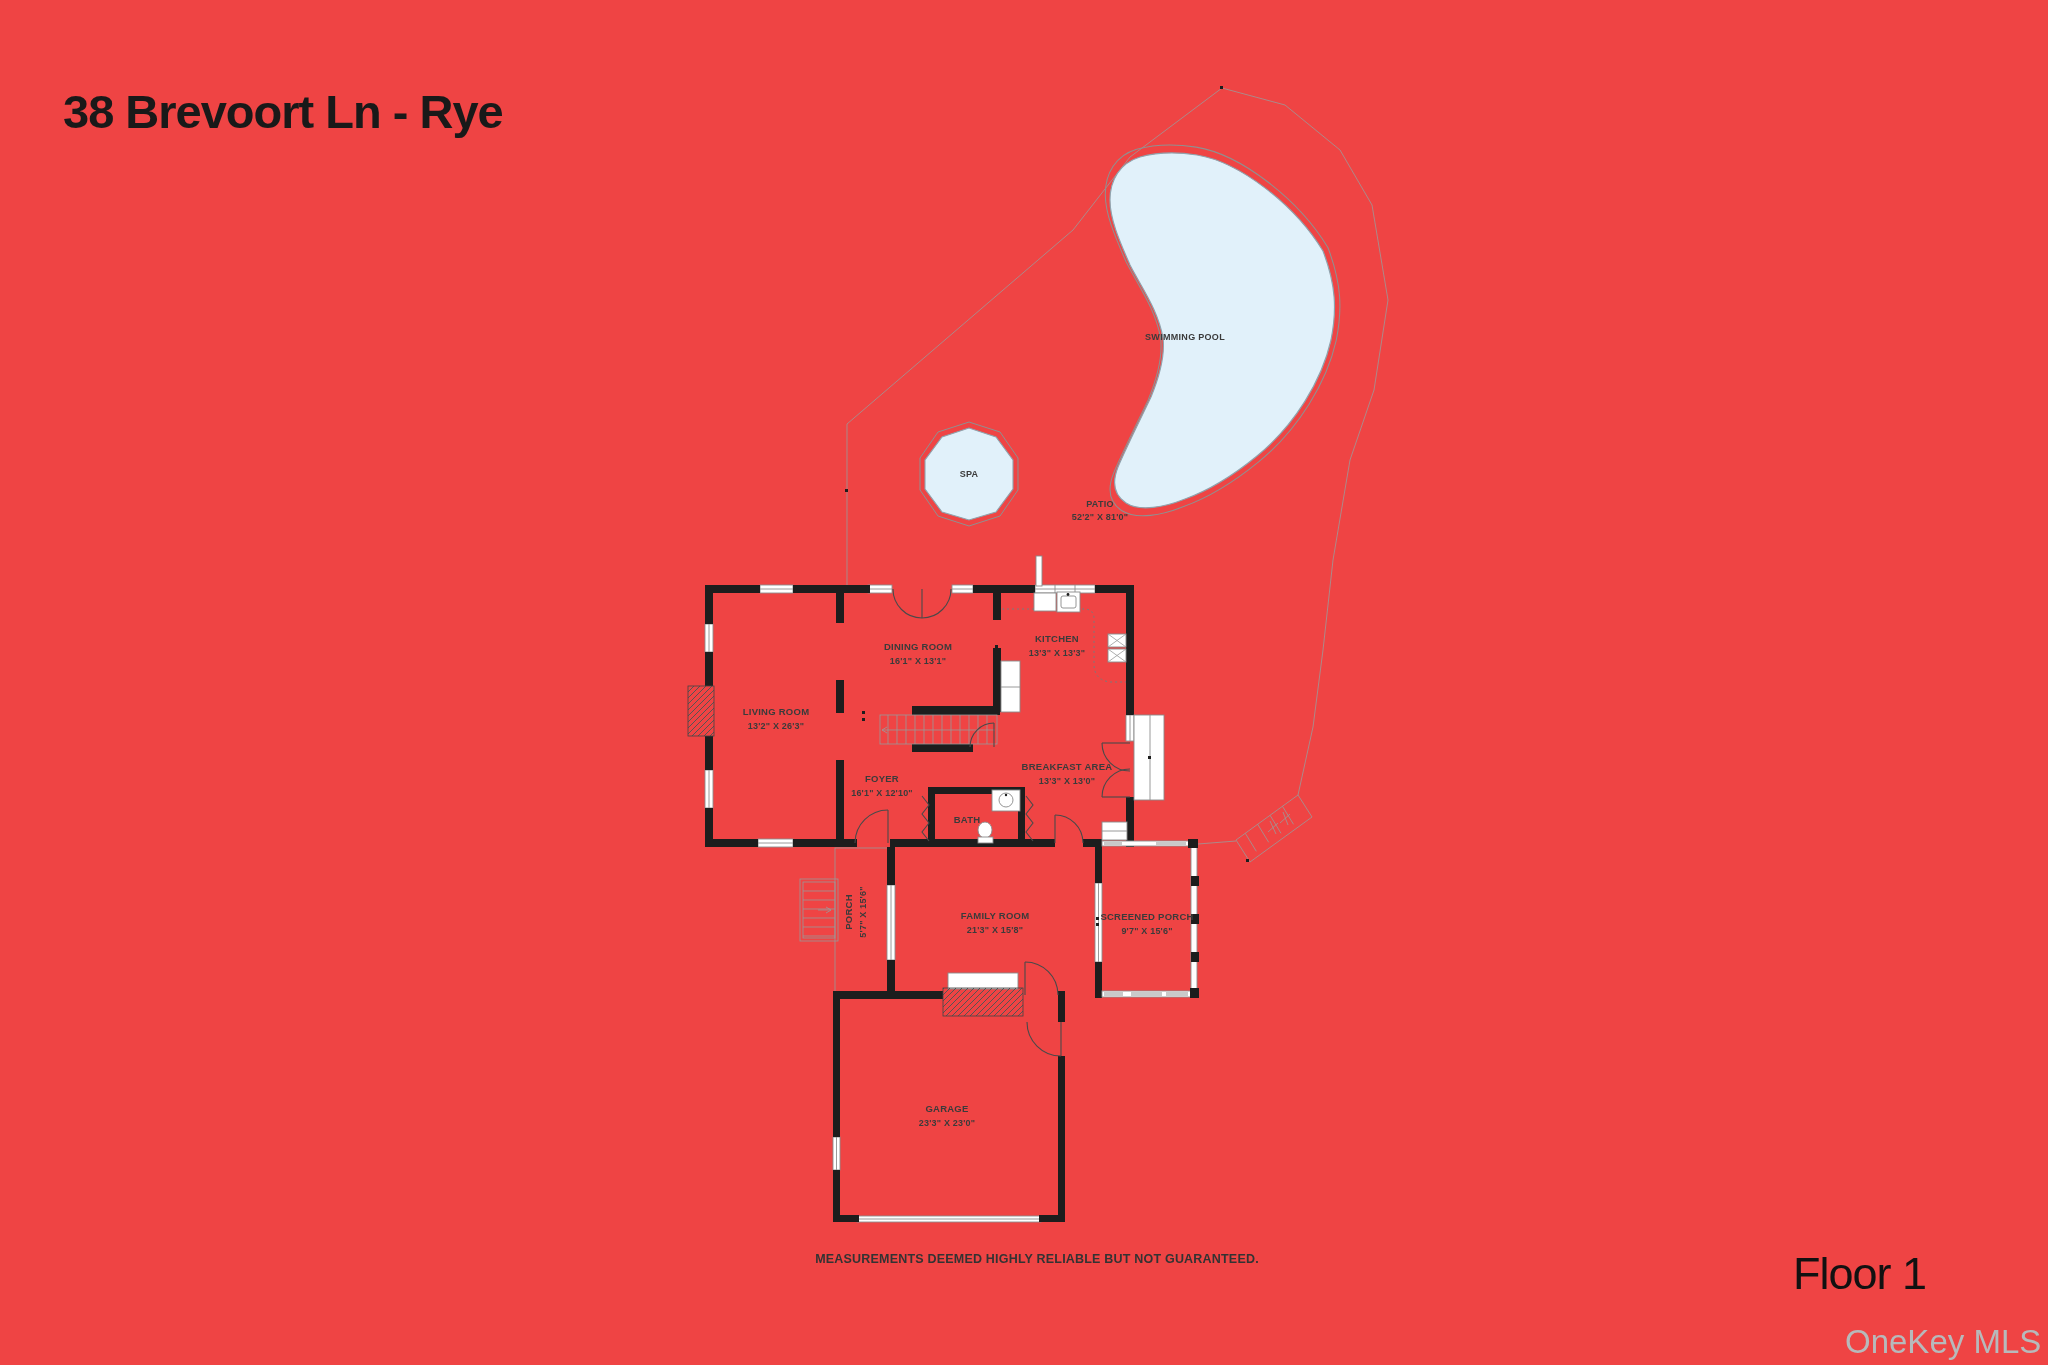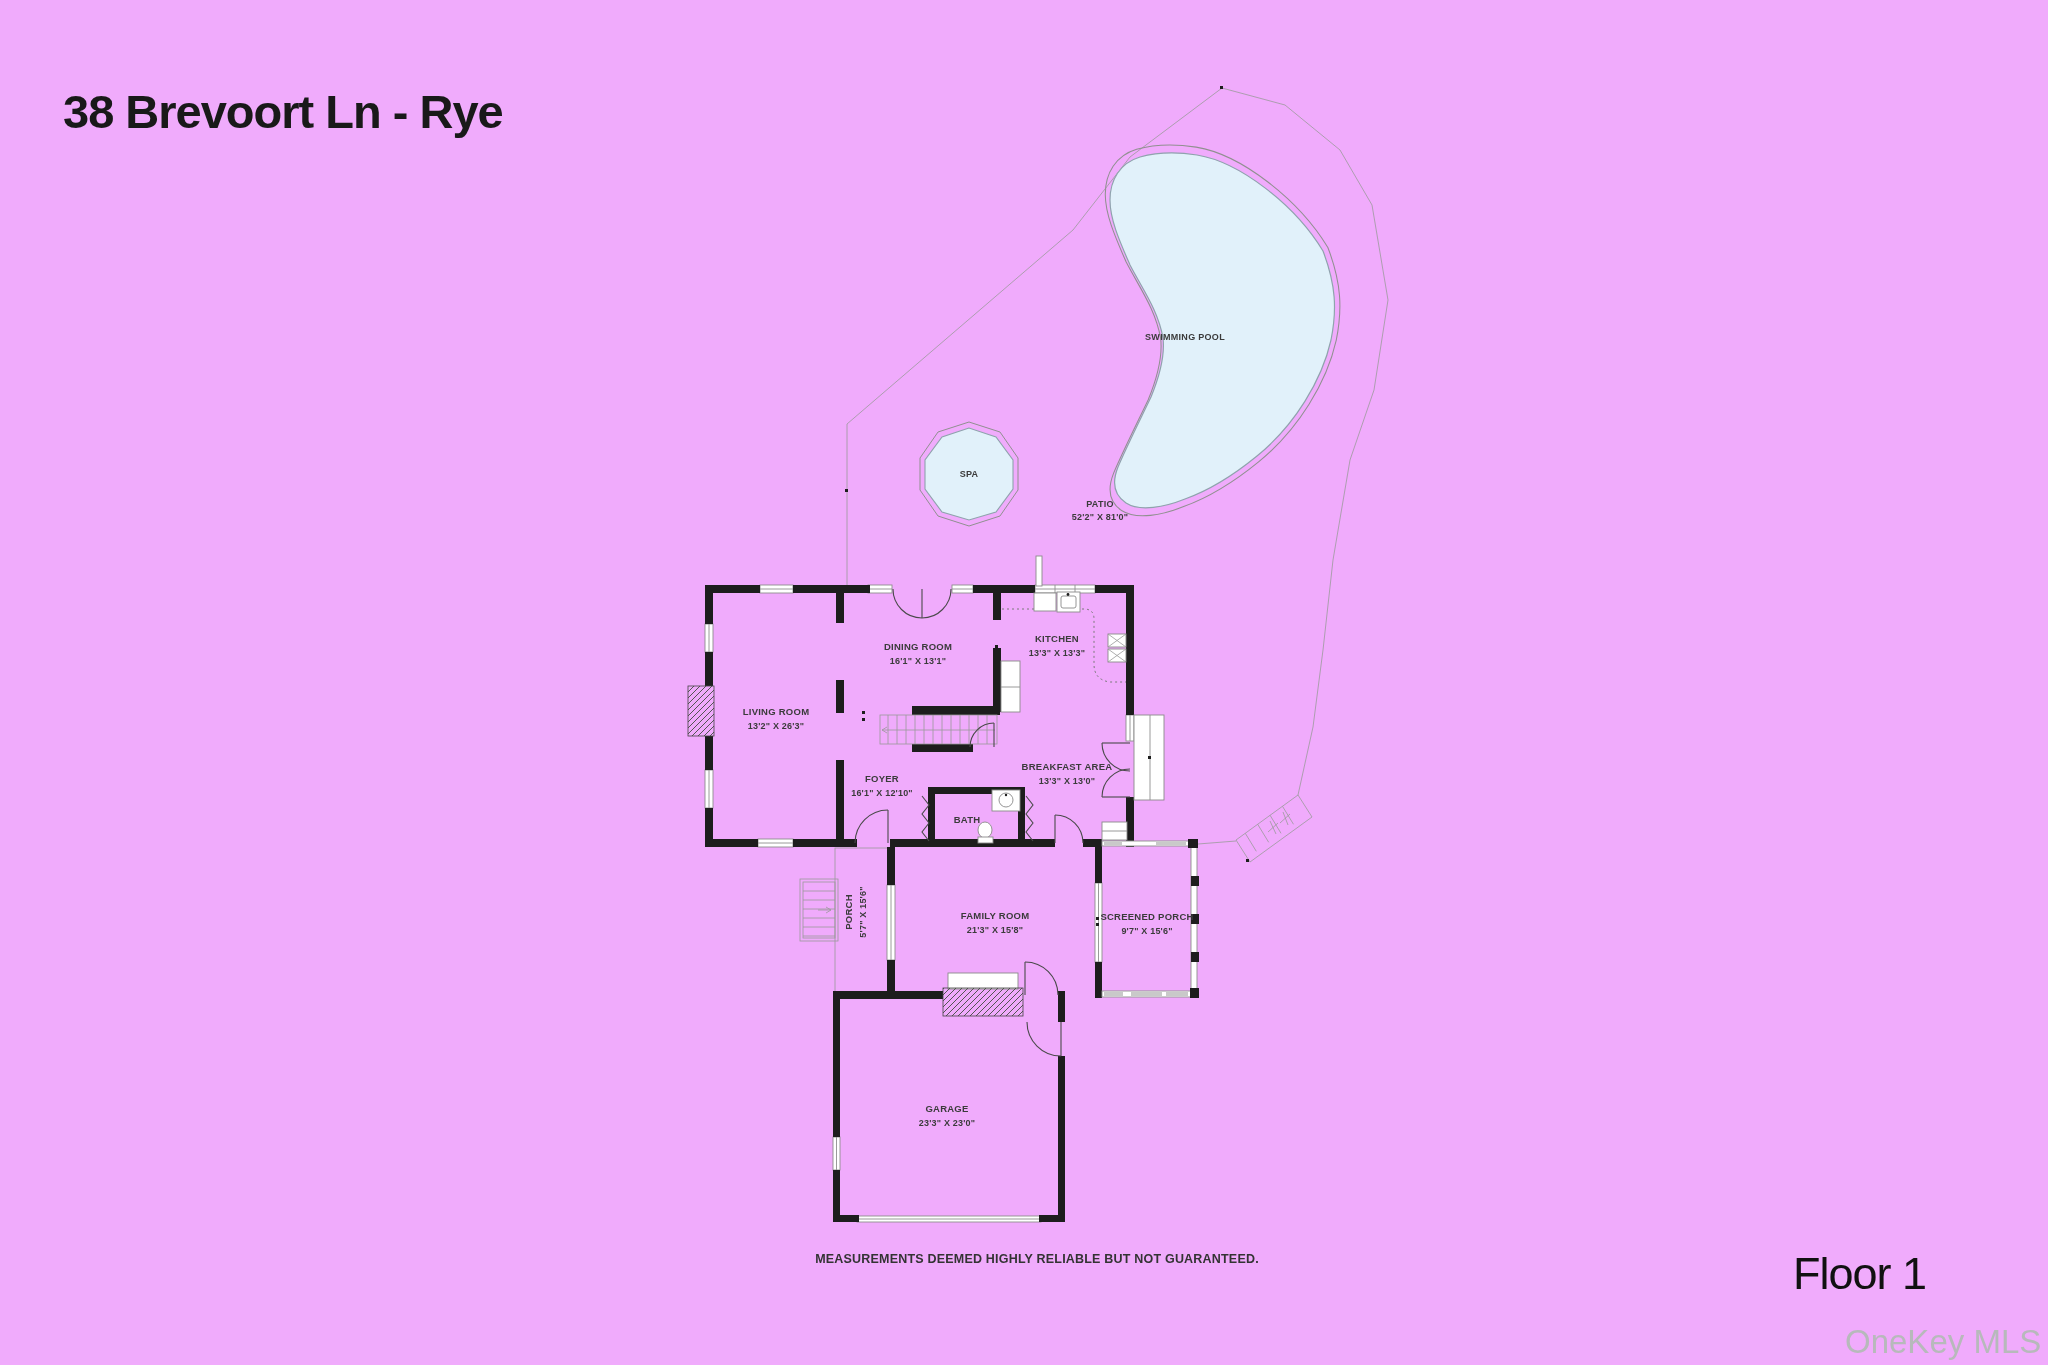--- a/index.html
+++ b/index.html
@@ -1,16 +1,16 @@
 <!DOCTYPE html>
 <html><head>
 <meta charset="utf-8">
 <style>
   html,body{margin:0;padding:0;background:#ffffff;}
-  .page{position:relative;width:2048px;height:1365px;background:#f0abfc;overflow:hidden;
+  .page{position:relative;width:2048px;height:1365px;background:#ef4444;overflow:hidden;
         font-family:"Liberation Sans", sans-serif;}
   svg{position:absolute;inset:0;}
   
   .w{fill:#1d1d1d;stroke:none;}
   .thin{fill:none;stroke:#909090;stroke-width:1;}
   .thin2{fill:none;stroke:#9a9a9a;stroke-width:0.8;}
   .door{fill:none;stroke:#4a4a4a;stroke-width:1.1;}
   .fix{fill:#ffffff;stroke:#8a8a8a;stroke-width:0.9;}
   .dotted{fill:none;stroke:#7a7a7a;stroke-width:1;stroke-dasharray:2 3;}
   .winr{fill:#ffffff;stroke:#8e8e8e;stroke-width:0.9;}

